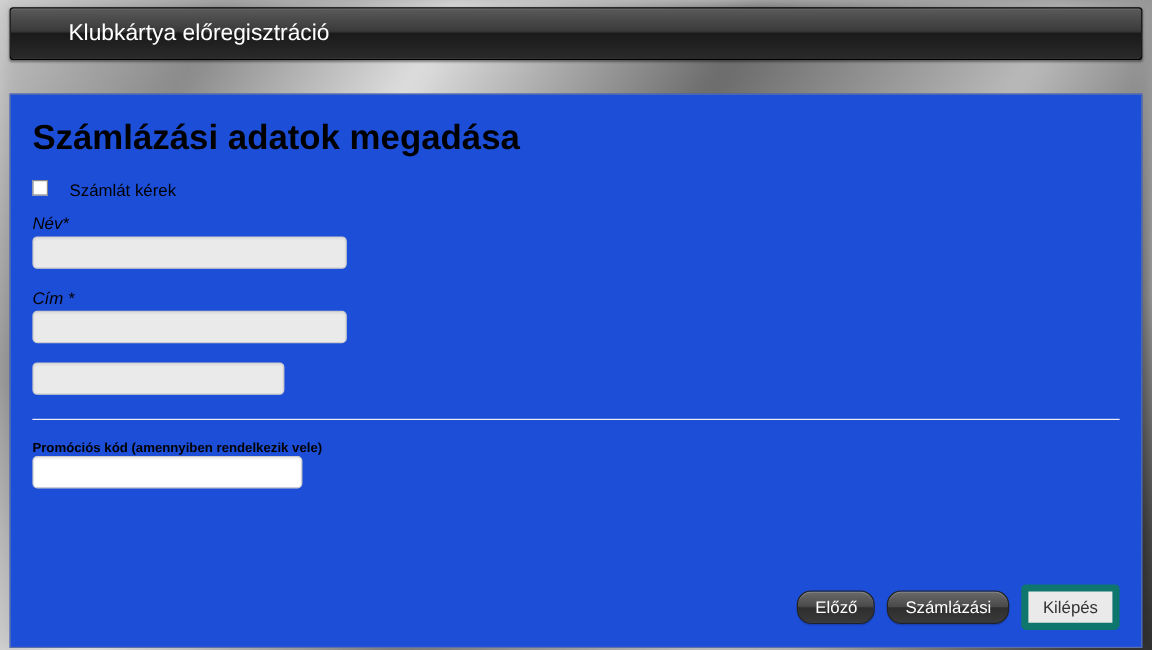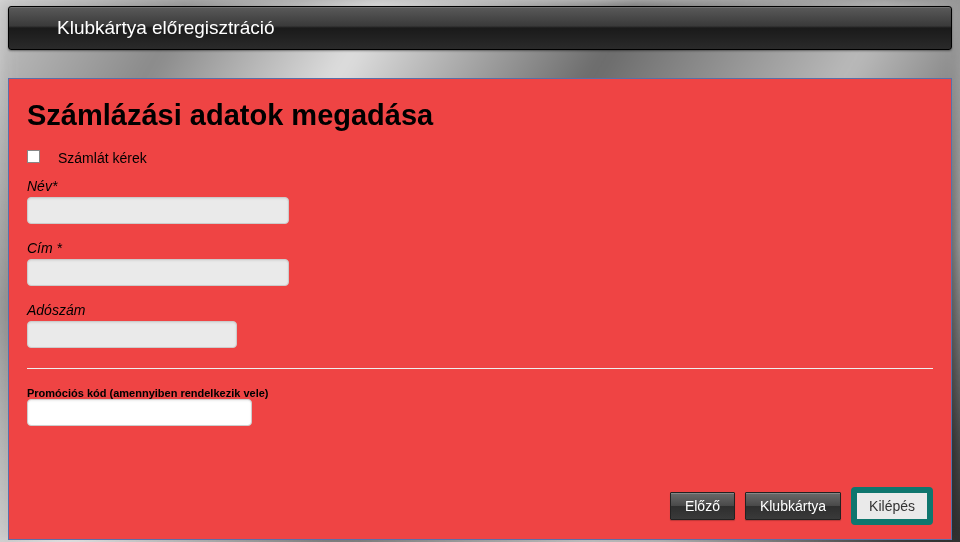--- a/index.html
+++ b/index.html
@@ -33,21 +33,21 @@
       border-radius: 3px;
       padding: 10px 48px;
       box-shadow: 0 1px 2px rgba(0,0,0,0.4), inset 0 1px 0 rgba(255,255,255,0.15);
     }
     .header-title {
       color: #fff;
       font-size: 19px;
       font-weight: normal;
     }
     .panel {
-      background: #ef4444;
+      background: #1d4ed8;
       border: 1px solid #5b6fa8;
       margin-top: 28px;
       padding: 20px 18px 16px 18px;
       min-height: 462px;
       position: relative;
     }
     .page-title {
       font-size: 29px;
       font-weight: bold;
       color: #000;
@@ -119,21 +119,21 @@
       bottom: 14px;
       right: 18px;
       display: flex;
       gap: 10px;
       align-items: center;
     }
     .btn-dark {
       background: linear-gradient(to bottom, #6a6a6a 0%, #4a4a4a 48%, #2e2e2e 52%, #3a3a3a 100%);
       color: #fff;
       border: 1px solid #222;
-      border-radius: 1px;
+      border-radius: 12px;
       padding: 5px 14px;
       font-size: 14px;
       cursor: pointer;
       box-shadow: inset 0 1px 0 rgba(255,255,255,0.2), 0 1px 1px rgba(0,0,0,0.2);
     }
     .btn-light {
       background: #eaeaea;
       color: #333;
       border: 6px solid #0f766e;
       border-radius: 4px;
@@ -165,30 +165,29 @@
       <label class="field-label">Név*</label>
       <input type="text" class="text-input" value="" style="">
     </div>
 
     <div class="field-group">
       <label class="field-label">Cím *</label>
       <input type="text" class="text-input" value="" style="">
     </div>
 
     <div class="field-group">
-      <label class="field-label">Adószám</label>
       <input type="text" class="text-input short" value="" style="">
     </div>
 
     <hr class="divider">
 
     <div class="field-group">
       <label class="promo-label">Promóciós kód (amennyiben rendelkezik vele)</label>
       <input type="text" class="text-input white" value="" style="">
     </div>
 
     <div class="button-row">
       <button class="btn-dark">Előző</button>
-      <button class="btn-dark">Klubkártya</button>
+      <button class="btn-dark">Számlázási</button>
       <button class="btn-light">Kilépés</button>
     </div>
   </div>
 </div>
 
 </body></html>

